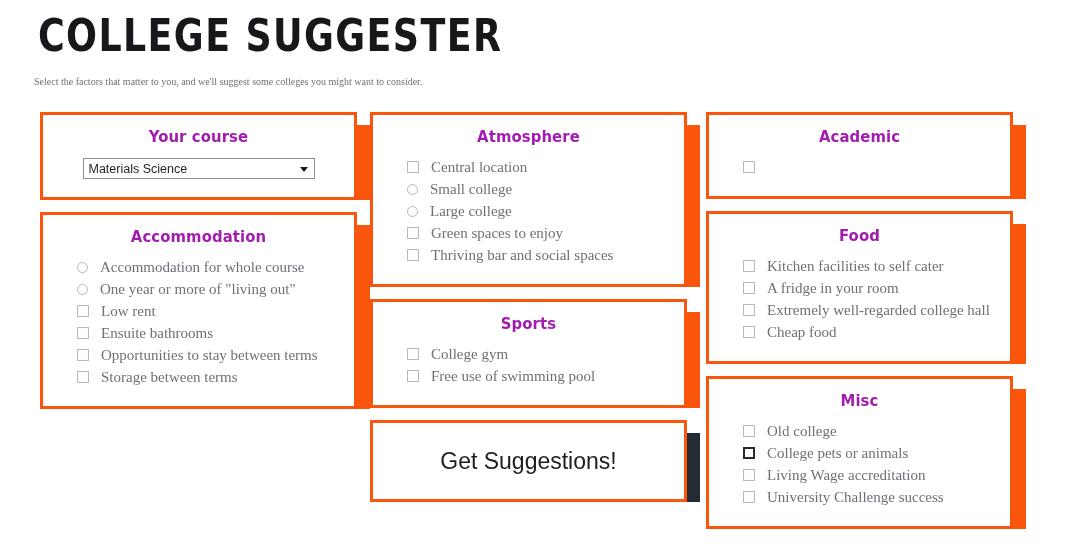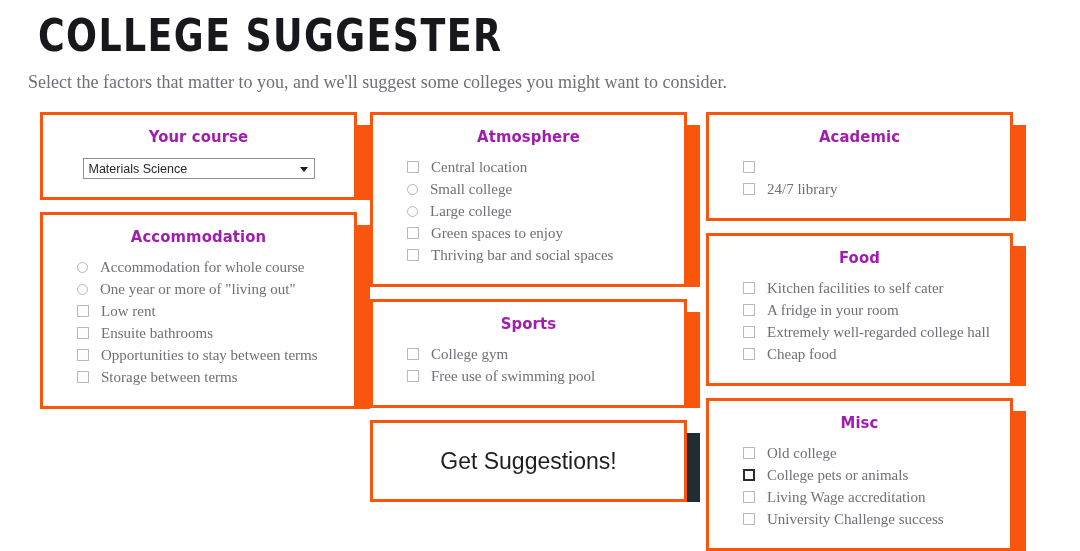--- a/index.html
+++ b/index.html
@@ -33,25 +33,25 @@
     font-size: 44px;
     line-height: 48px;
     letter-spacing: 1.5px;
     color: #17171c;
     white-space: nowrap;
     transform: scaleX(0.92);
     transform-origin: left center;
   }
   .page-subtitle {
     position: absolute;
-    left: 28px;
+    left: 34px;
     top: 72px;
     margin: 0;
     font-family: "Liberation Serif", "DejaVu Serif", serif;
-    font-size: 18px;
+    font-size: 10px;
     line-height: 20px;
     color: #6f6f77;
     white-space: nowrap;
   }
 
   
   .columns {
     position: absolute;
     left: 0;
     top: 112px;
@@ -300,24 +300,20 @@
       </div>
     <div class="column col-3">
         <div class="card-wrap">
           <div class="card-shadow"></div>
           <div class="card">
             <div class="card-title">Academic</div>
             <ul class="option-list">
               <li class="option-row">
                 <span class="control checkbox"></span>
               </li>
-              <li class="option-row">
-                <span class="control checkbox"></span>
-                <span class="option-label">24/7 library</span>
-              </li>
             </ul>
           </div>
         </div>
         <div class="card-wrap">
           <div class="card-shadow"></div>
           <div class="card">
             <div class="card-title">Food</div>
             <ul class="option-list">
               <li class="option-row">
                 <span class="control checkbox"></span>

